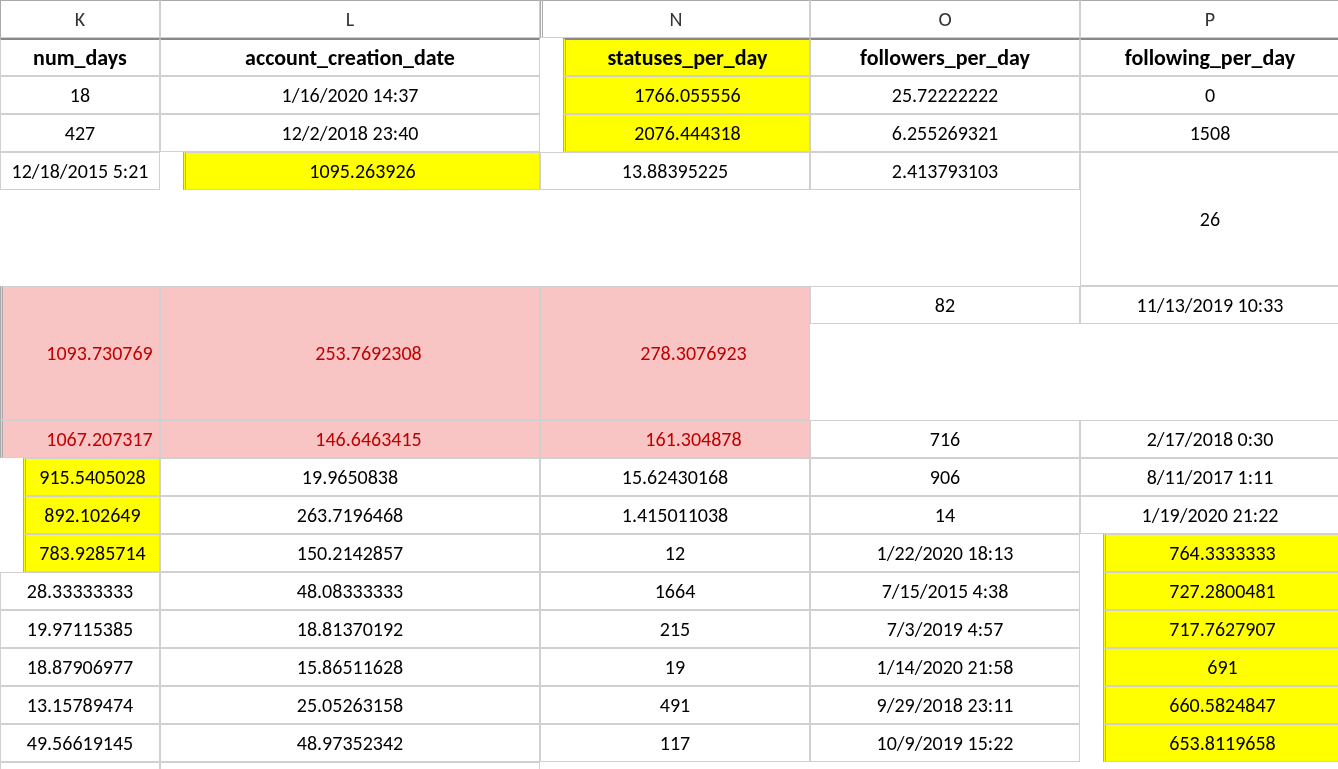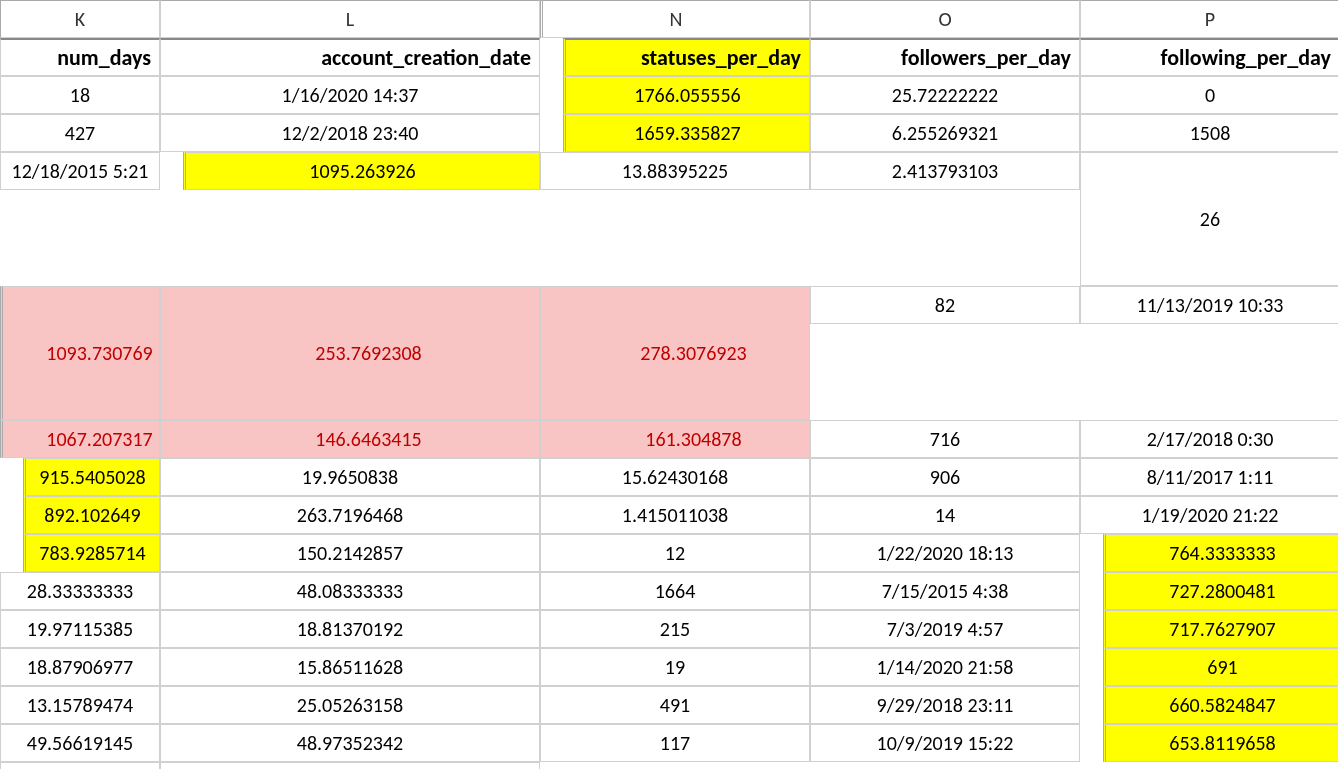--- a/index.html
+++ b/index.html
@@ -21,21 +21,21 @@
       font-weight: 400;
       font-size: 20px;
       justify-content: center;
       border-top: 1px solid #aaa;
     }
     .col-letter:first-child { border-left: 1px solid #aaa; }
     .header {
       font-weight: 700;
       color: #000;
       font-size: 22px;
-      justify-content: flex-end;
+      justify-content: center;
       border-top: 2px solid #888;
     }
     .highlight-yellow { background: #ffff00 !important; margin-left: 23px; }
     .tall { height: 134px !important; align-items: center; }
     .highlight-pink { background: #f8c4c4 !important; color: #c00000 !important; padding-left: 45px; }
     .data { color: #000; }
     .center { justify-content: center; }
     .double-border-left { border-left: 3px double #aaa; }
     .col-letter.double-border-left { border-left: 3px double #aaa; }
   </style>
@@ -91,21 +91,21 @@
     <div class="cell data center">
       <span>0</span>
     </div>
     <div class="cell data center">
       <span>427</span>
     </div>
     <div class="cell data center">
       <span>12/2/2018 23:40</span>
     </div>
     <div class="cell data center double-border-left highlight-yellow">
-      <span>1659.335827</span>
+      <span>2076.444318</span>
     </div>
     <div class="cell data center">
       <span>6.255269321</span>
     </div>
     <div class="cell data center">
       <span>1508</span>
     </div>
     <div class="cell data center">
       <span>12/18/2015 5:21</span>
     </div>

